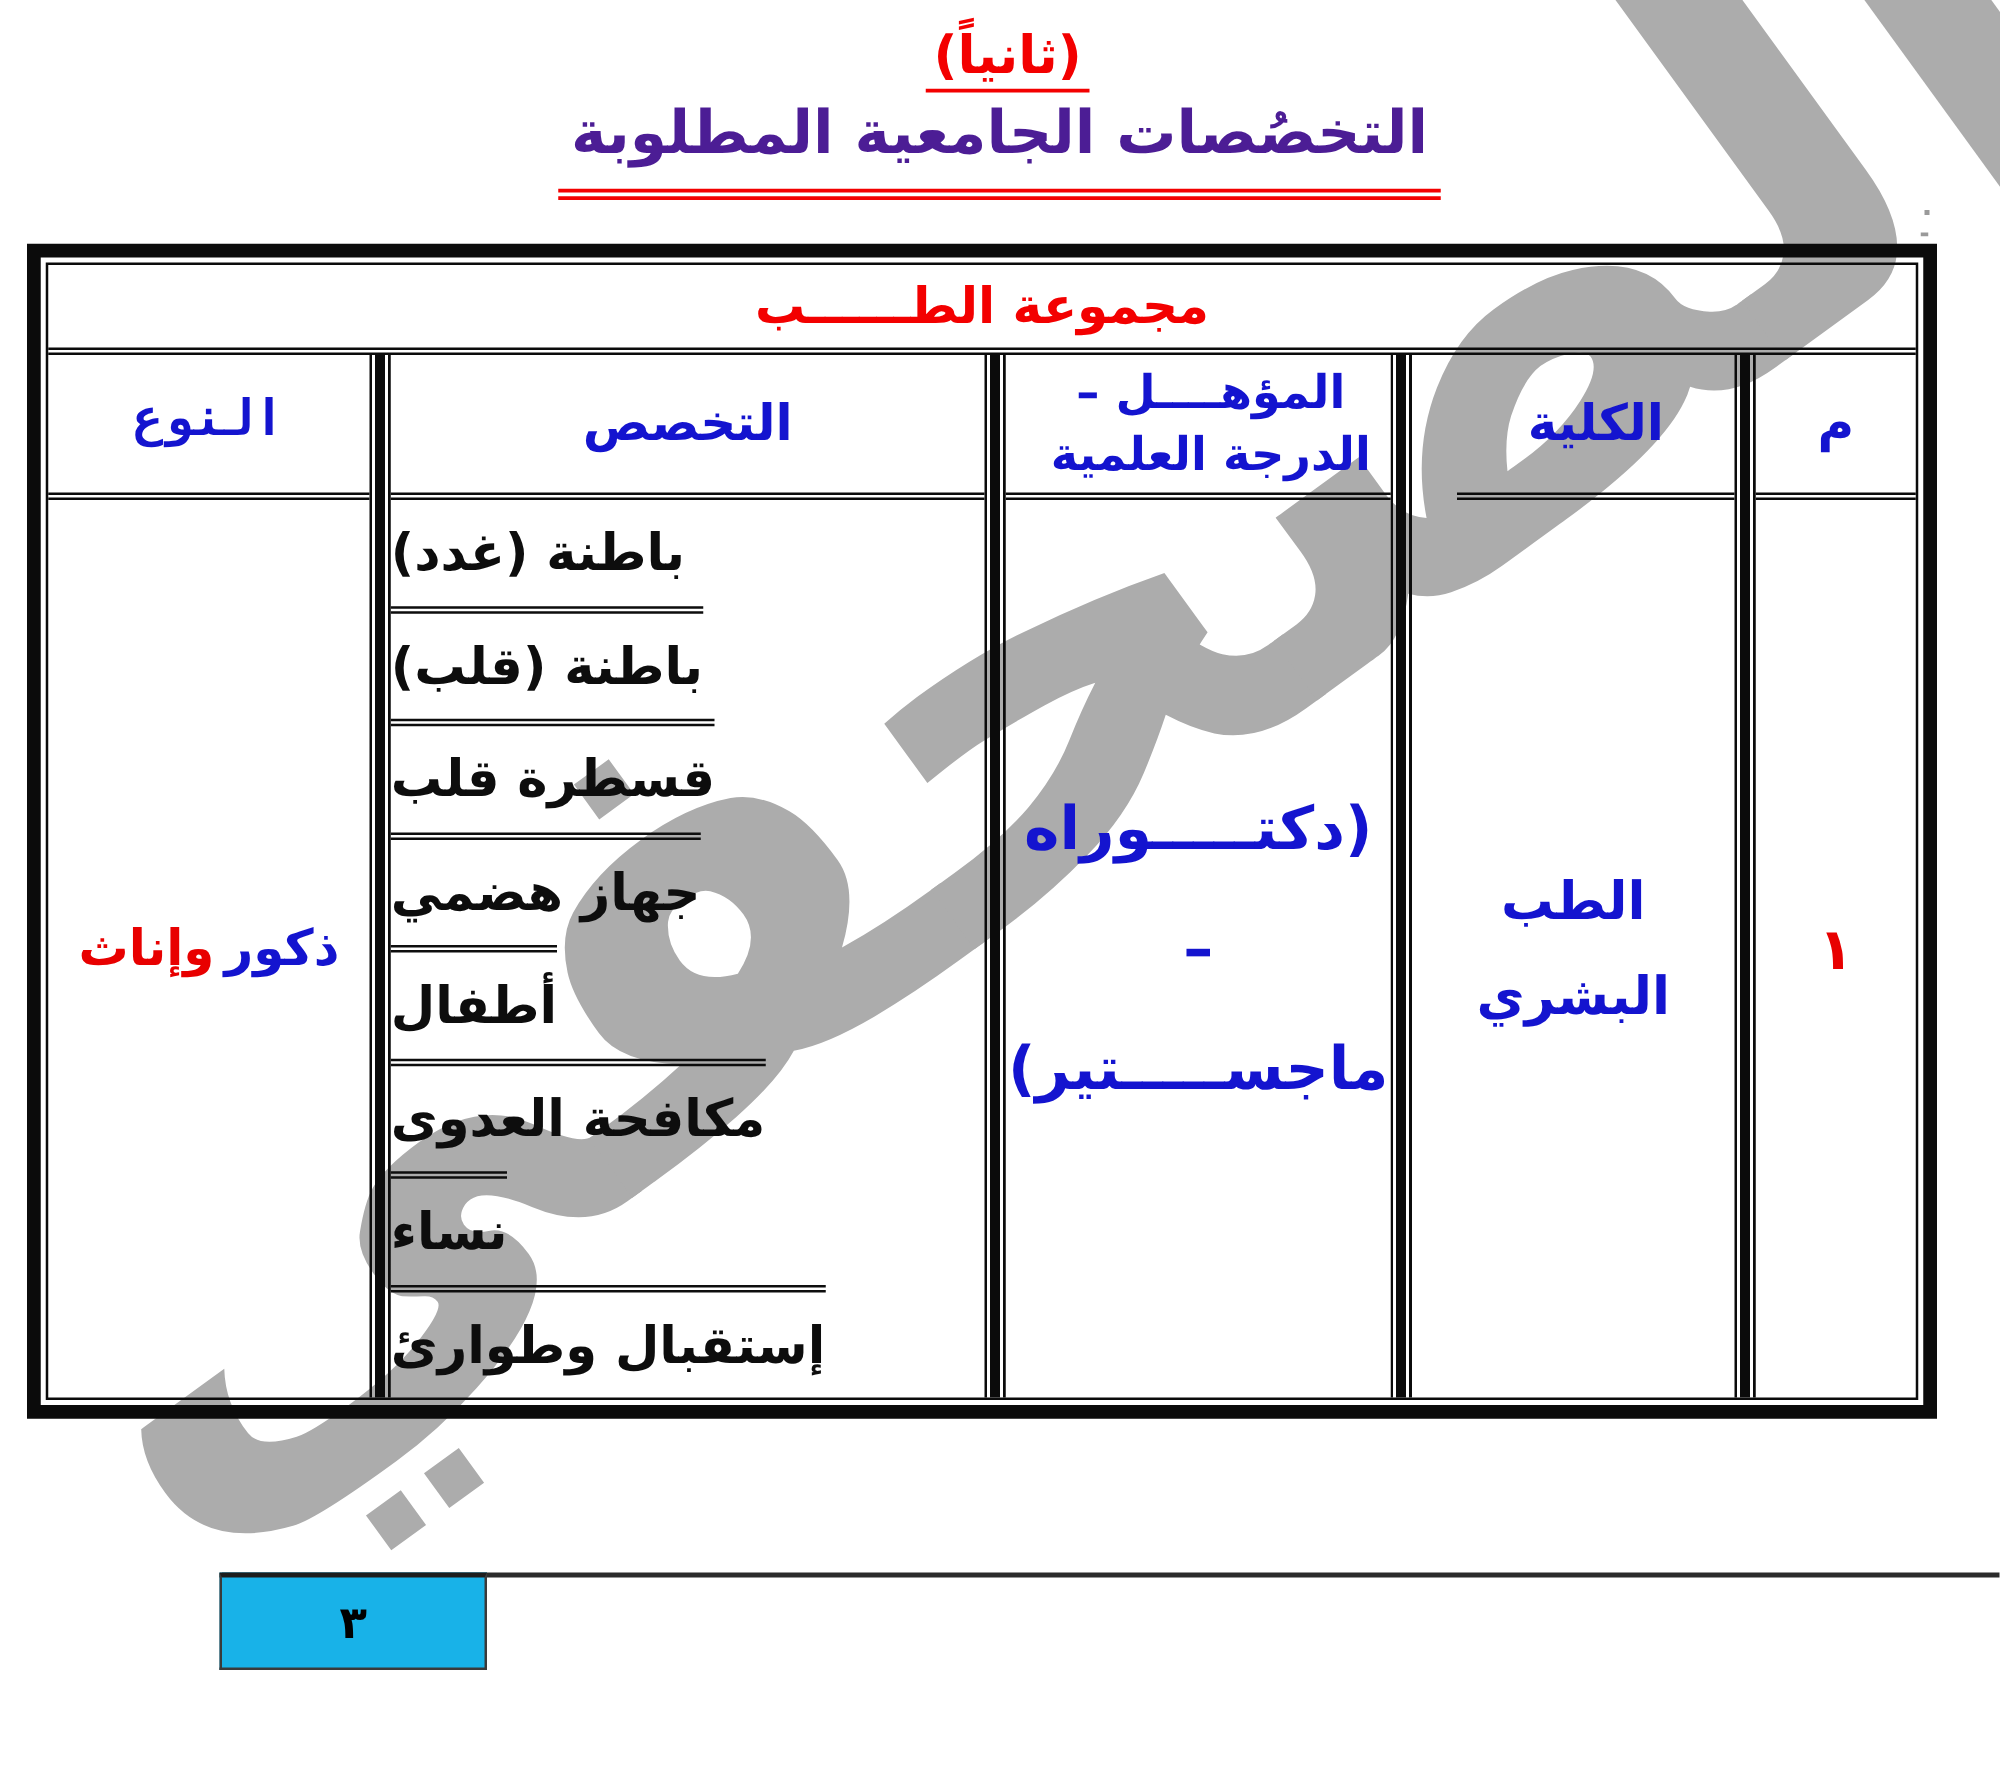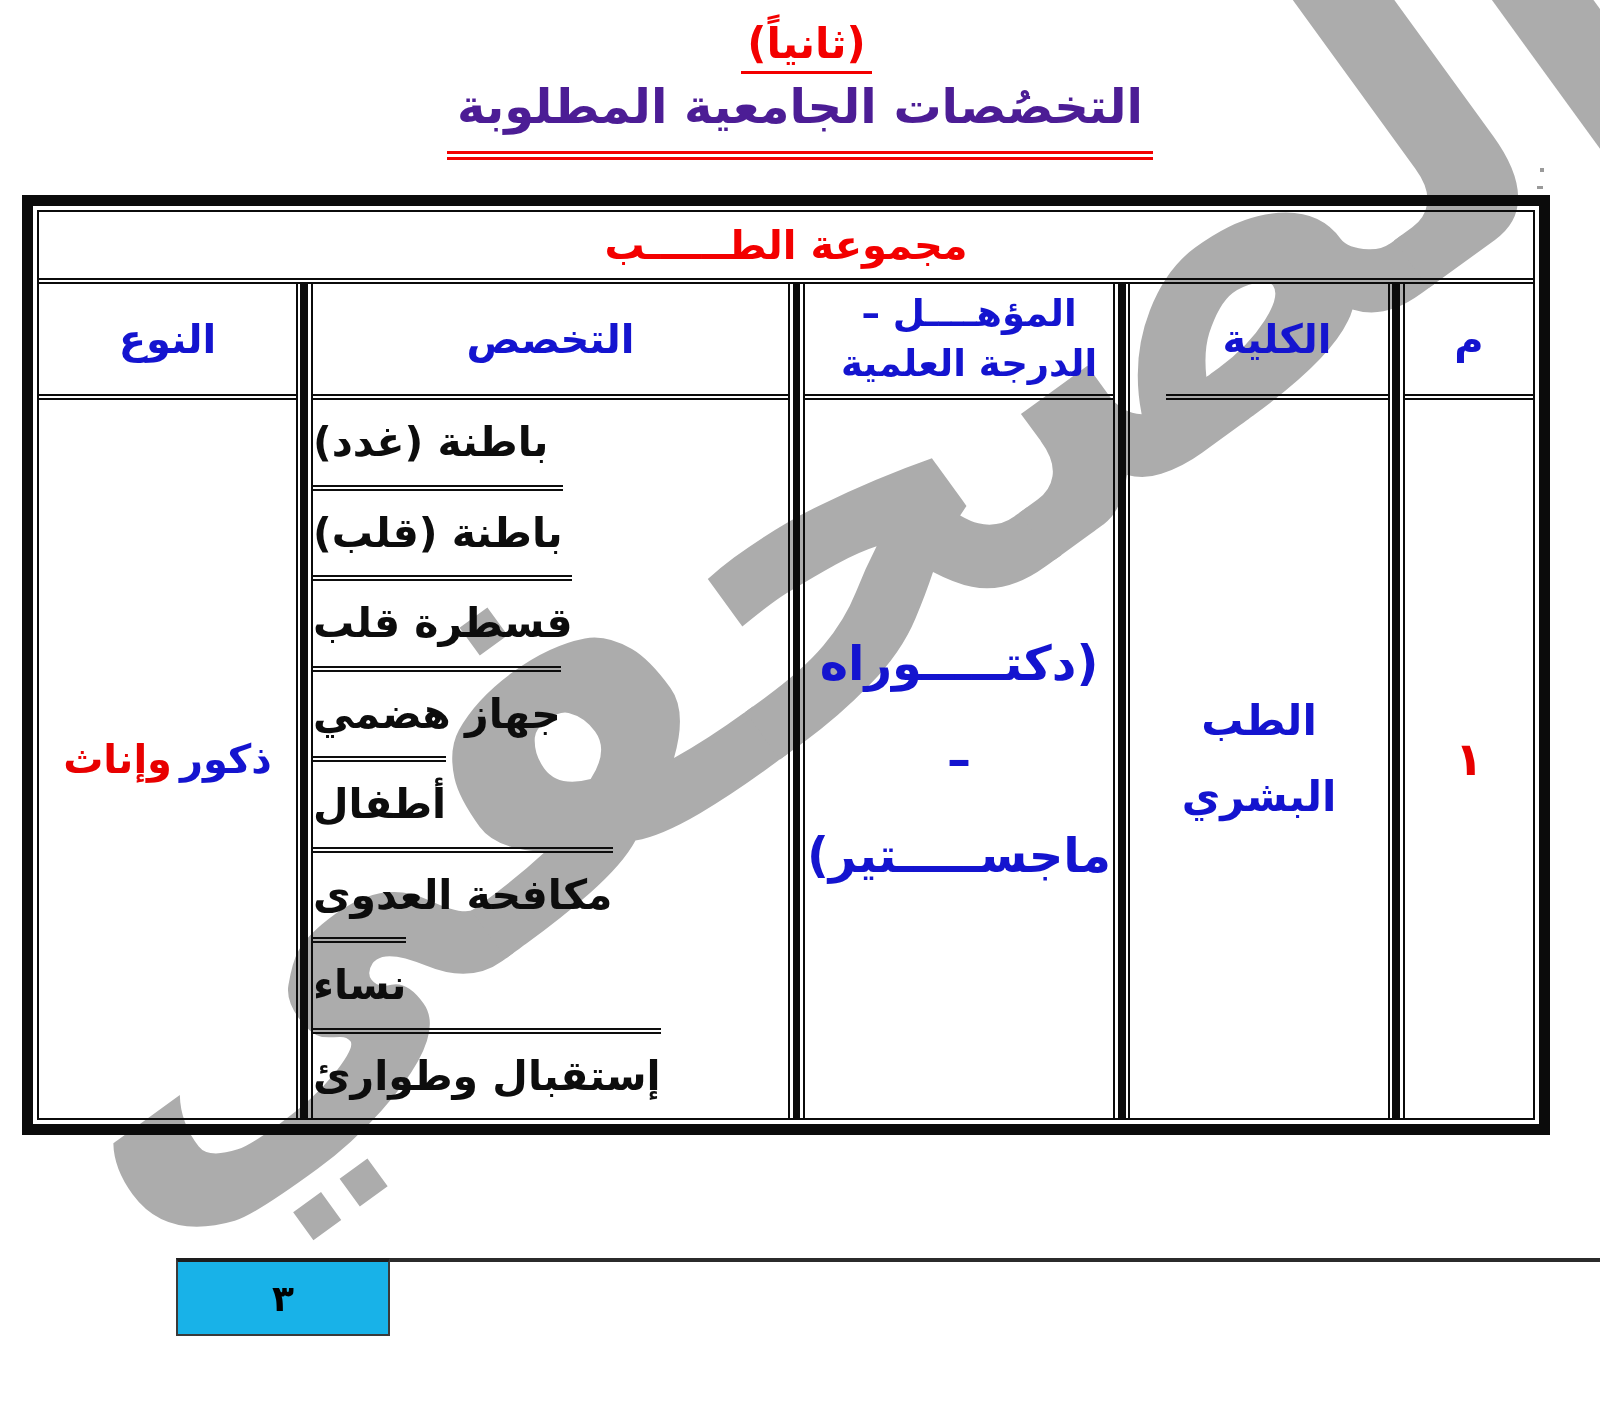--- a/index.html
+++ b/index.html
@@ -84,21 +84,21 @@
     display:flex; align-items:center; justify-content:center;
     text-align:center;
     border-bottom:6px double #0b0b0b;
     color:#1414cf; font-size:40px;
     white-space:pre-line; line-height:1.35;
   }
   .hc-index  { grid-column:1; }
   .hc-college{ grid-column:3;margin-left:36px; }
   .hc-qual   { grid-column:5; font-size:37px;padding-left:20px; }
   .hc-spec   { grid-column:7; }
-  .hc-gender { grid-column:9; }
+  .hc-gender { grid-column:9;font-family:Liberation Mono, monospace; }
 
   .vsep {
     grid-row:2 / 4;
     background:linear-gradient(90deg,
       #0b0b0b 0 2px, transparent 2px 4.5px,
       #0b0b0b 4.5px 12.5px, transparent 12.5px 15px,
       #0b0b0b 15px 17px);
   }
   .vs1{grid-column:2;} .vs2{grid-column:4;} .vs3{grid-column:6;} .vs4{grid-column:8;}
 

